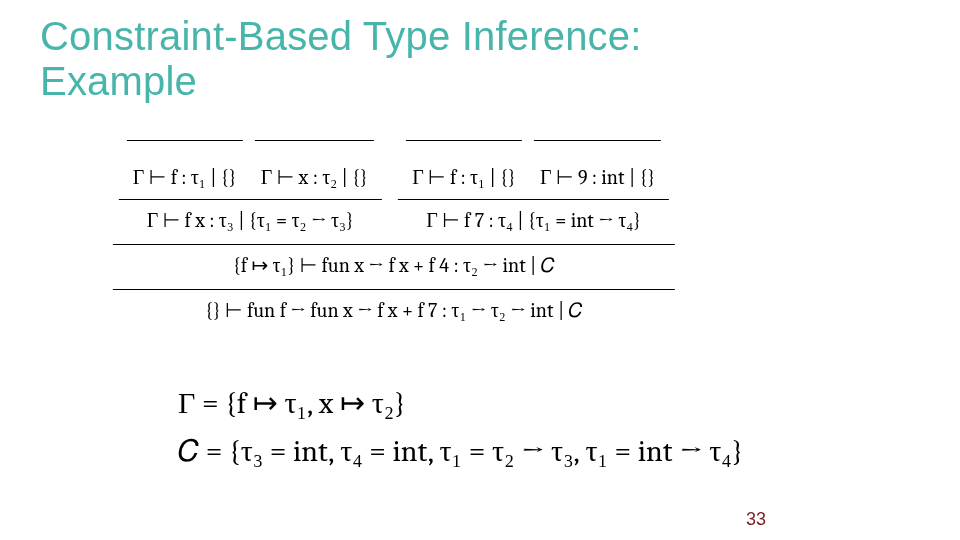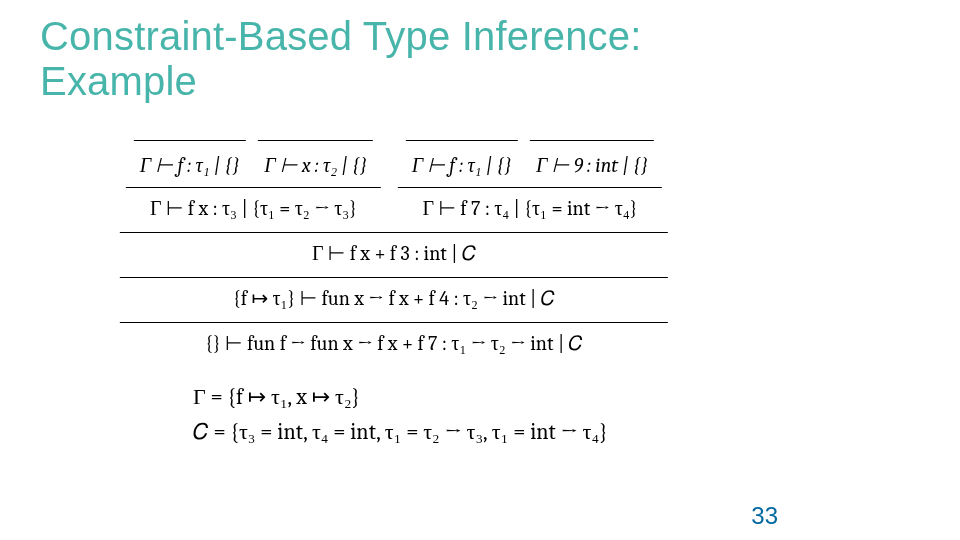--- a/index.html
+++ b/index.html
@@ -50,47 +50,46 @@
     border-bottom: 1.2px solid #000;
     padding: 0 4px 2px;
   }
   .conc {
     display: block;
     padding: 2px 4px 0;
   }
   .axiom {
     display: inline-block;
     border-top: 1.2px solid #000;
-    padding: 6px 6px 0;
+    padding: 18px 6px 0;
     margin: 0 4px;
-    font-style: italic;
   }
   .level {
     display: block;
   }
   .bigrule {
     border-bottom: 1.2px solid #000;
     padding-bottom: 4px;
     margin-bottom: 2px;
   }
   .defs {
     position: absolute;
     top: 380px;
-    left: 193px;
+    left: 178px;
     font-family: "Cambria Math", "Cambria", "Times New Roman", serif;
-    font-size: 22px;
+    font-size: 30px;
     line-height: 1.6;
     text-align: left;
   }
   .pagenum {
     position: absolute;
     bottom: 10px;
-    right: 10px;
-    font-size: 24px;
-    color: #0369a1;
+    right: 22px;
+    font-size: 18px;
+    color: #7f1d1d;
     font-family: "Segoe UI", Arial, sans-serif;
   }
 </style>
 </head>
 <body>
 
 <div class="slide">
 
   <div class="title" style="color: rgb(72, 181, 171);">Constraint-Based Type Inference: Example</div>
 
@@ -110,21 +109,20 @@
 
           <span class="rule">
             <span class="prem">
               <span class="axiom">Γ ⊢ f : τ₁ | {}</span>
               <span class="axiom">Γ ⊢ 9 : int | {}</span>
             </span>
             <span class="conc">Γ ⊢ f 7 : τ₄ | {τ₁ = int → τ₄}</span>
           </span>
         </span>
 
-        <span class="level bigrule">Γ ⊢ f x + f 3 : int | 𝐶</span>
 
         <span class="level">{f ↦ τ₁} ⊢ fun x → f x + f 4 : τ₂ → int | 𝐶</span>
       </span>
 
       
       <span class="level">{} ⊢ fun f → fun x → f x + f 7 : τ₁ → τ₂ → int | 𝐶</span>
 
     </div>
   </div>
 

